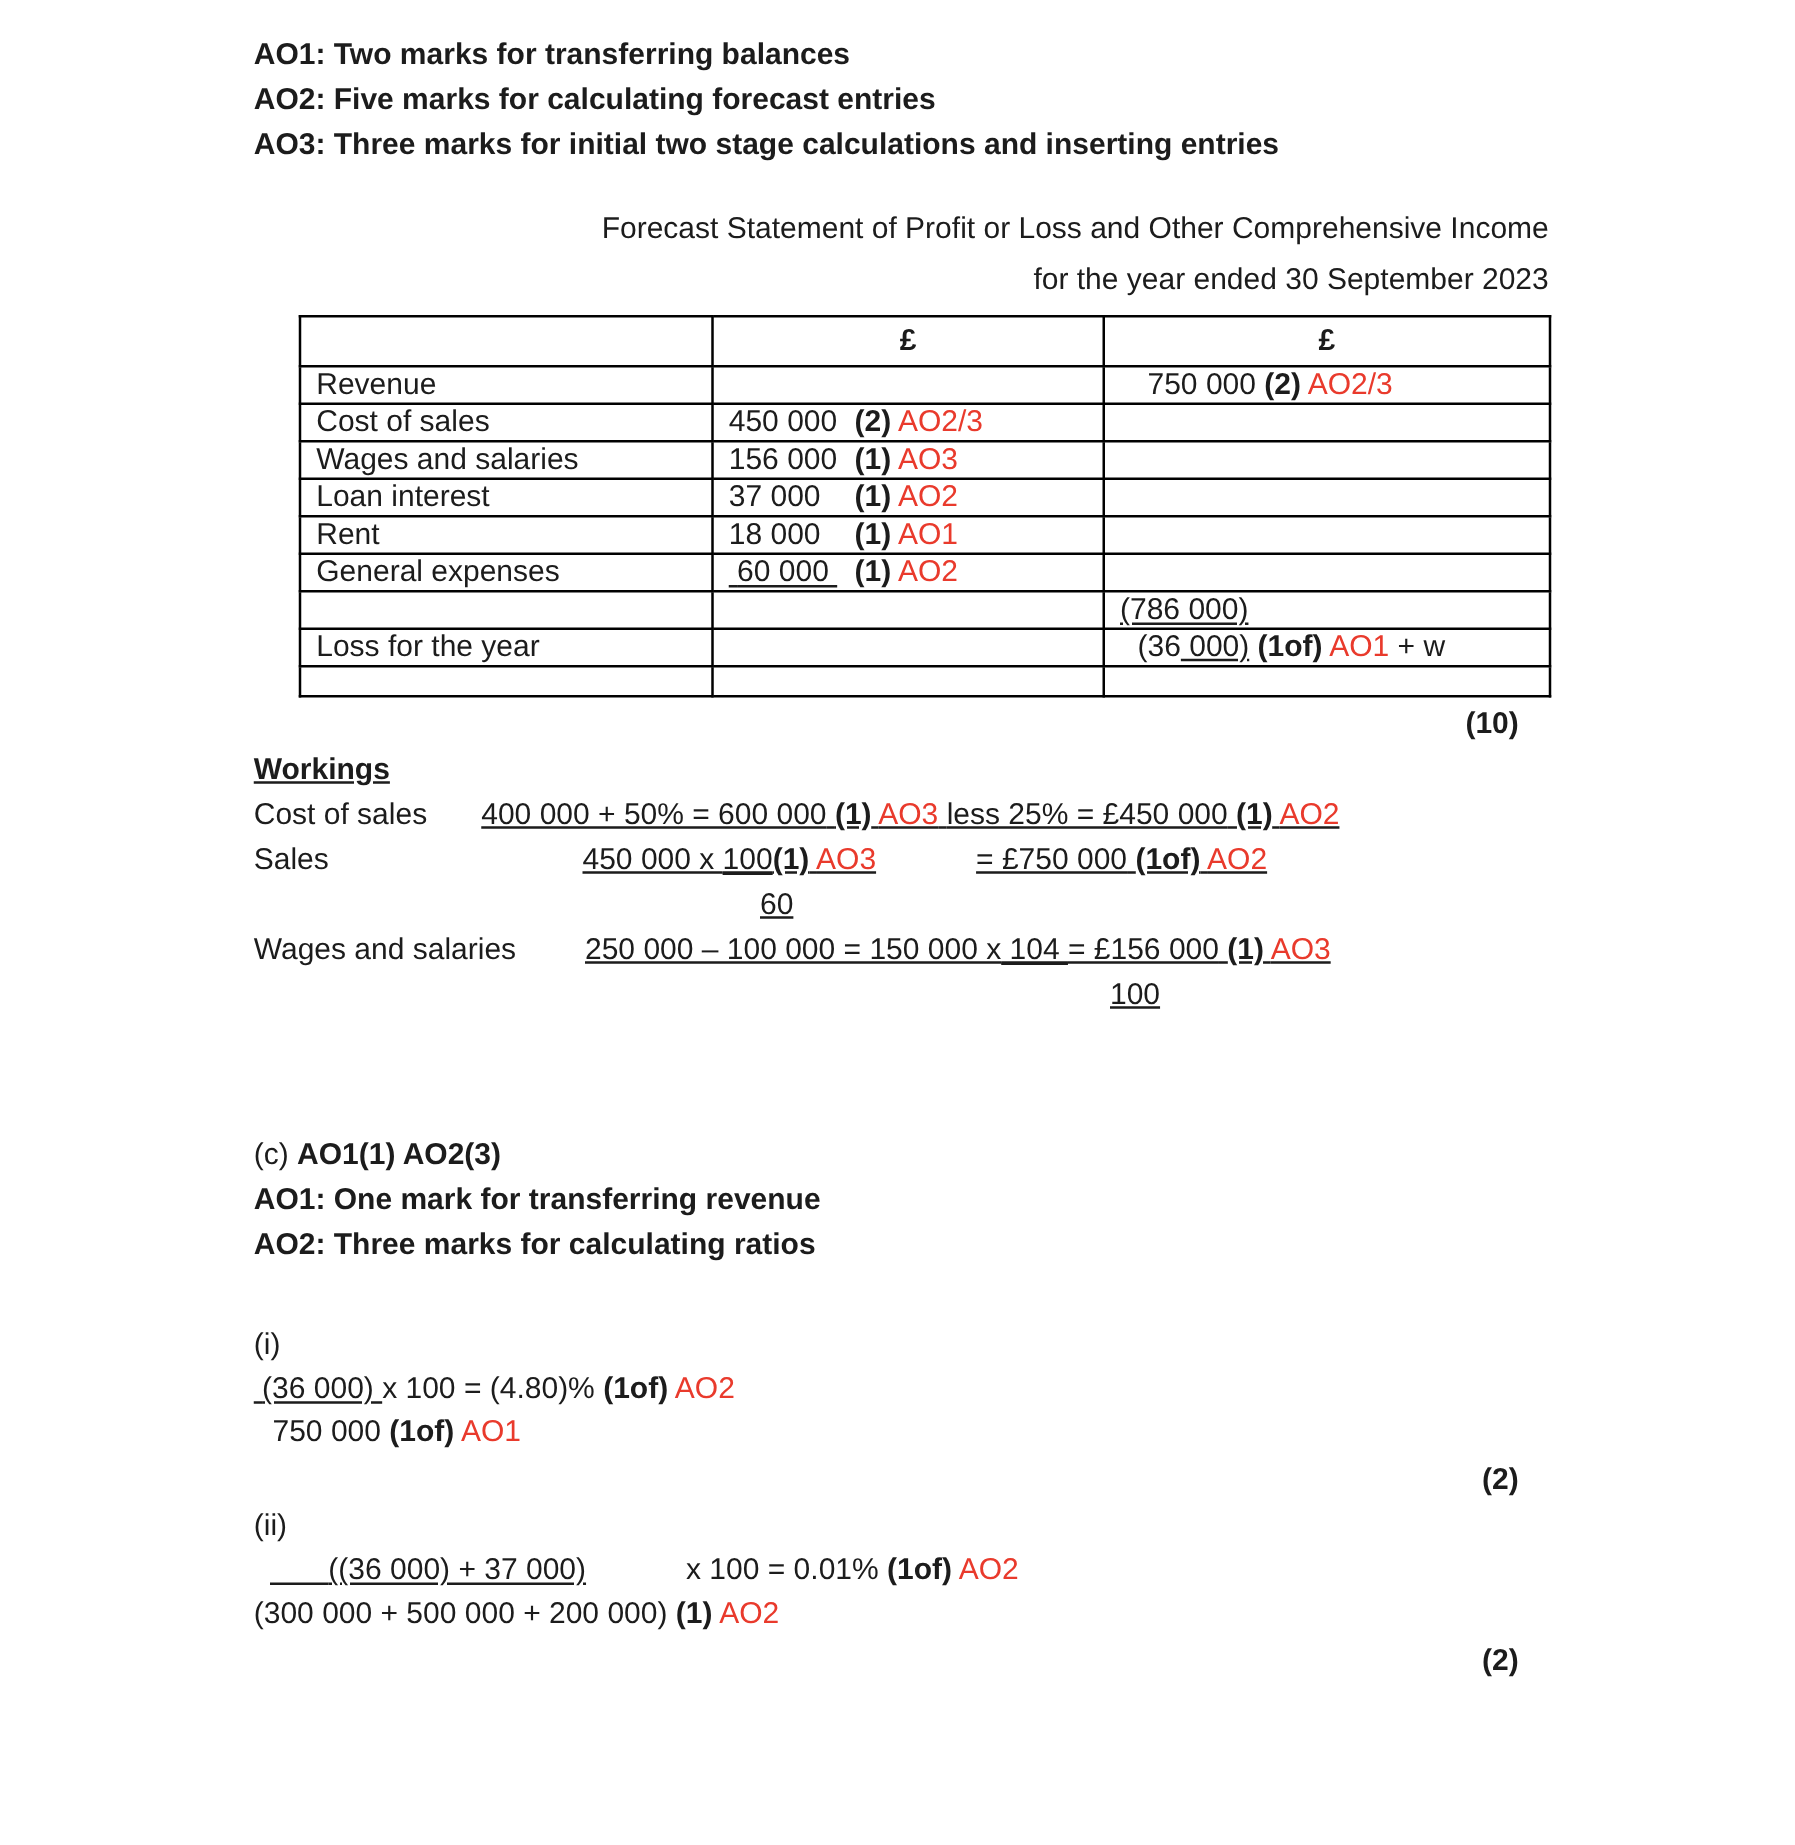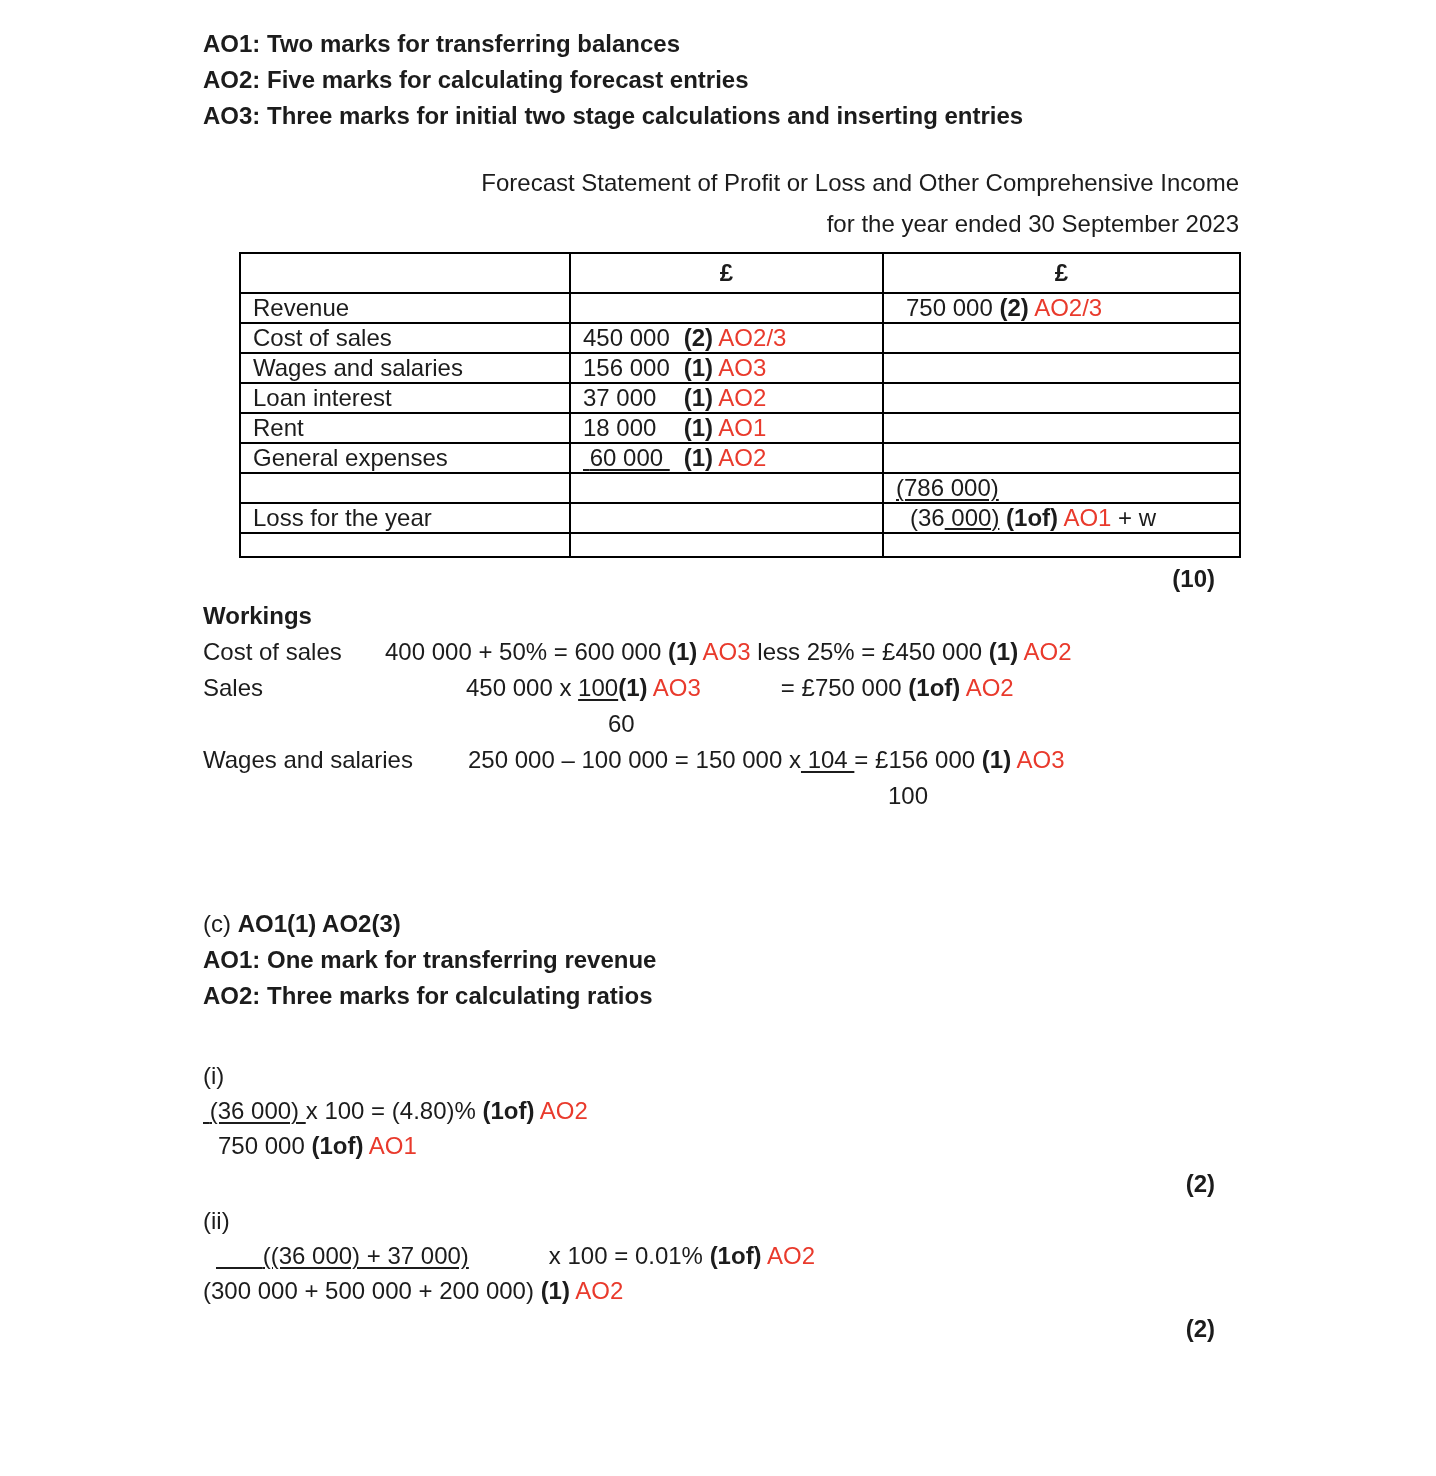--- a/index.html
+++ b/index.html
@@ -31,28 +31,28 @@
 
   .hdr-line { line-height:36px; }
 
   .stmt-title { width:1000px; margin:28px 0 0 36px; text-align:right; line-height:41px; }
 
   table.stmt { border-collapse:collapse; margin:8px 0 0 36px; table-layout:fixed; }
   table.stmt td { border:2px solid #000; height:24px; padding:0 12px; vertical-align:middle; overflow:hidden; }
   table.stmt tr.hrow td { height:40px; text-align:center; font-weight:bold; }
   td.c2 { padding-left:14px; }
   td.c3 { padding-left:10px; }
-  td.c3.pad20 { padding-left:22px; }
+  td.c3.pad20 { padding-left:34px; }
   td.c3.pad24 { padding-left:26px; }
   .num { display:inline-block; min-width:94px; text-align:left; white-space:pre-wrap; }
   .mark { font-weight:bold; }
 
   .marks-line { width:1036px; text-align:right; padding-right:24px; margin-top:6px; font-weight:bold; line-height:30px; }
 
-  .workings { margin-top:4px; }
+  .workings { margin-top:4px;text-decoration:underline; }
   .wline { line-height:36px; white-space:nowrap; }
   .wl1 { display:inline-block; width:182px; }
   .wl2 { display:inline-block; width:263px; }
   .wl3 { display:inline-block; width:265px; }
   .gap80 { margin-left:80px; }
   .denom60  { margin-left:405px; }
   .denom100 { margin-left:685px; }
 
   .sec-c { margin-top:92px; }
   .part-i  { margin-top:44px; }

